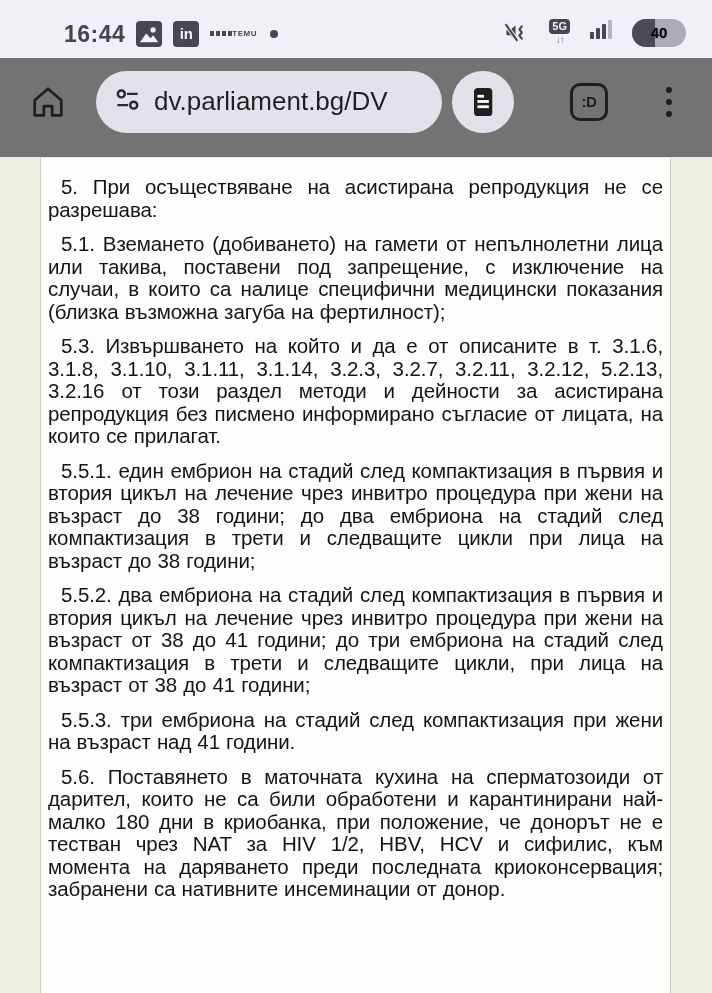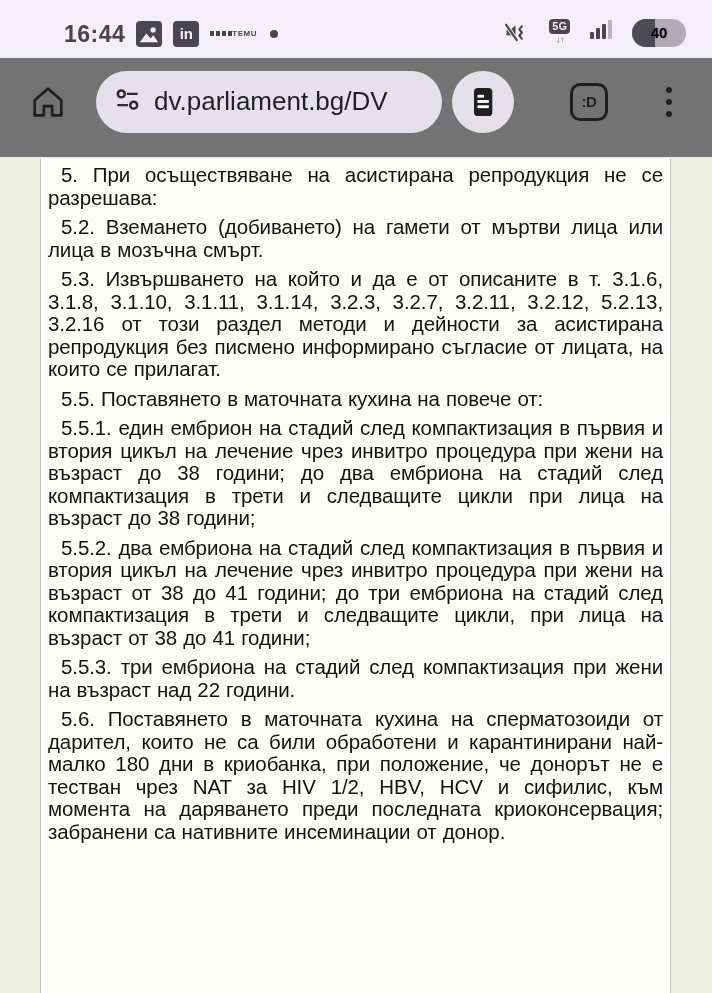--- a/index.html
+++ b/index.html
@@ -54,21 +54,21 @@
            font-size:15px;font-weight:700;color:#1f1f1f;letter-spacing:-.5px;}
   .menu-btn{margin-left:54px;display:flex;flex-direction:column;gap:6px;align-items:center;
             flex:0 0 auto;padding:4px;}
   .menu-btn i{width:6px;height:6px;border-radius:50%;background:#1f1f1f;display:block;}
 
   
   .page{flex:1 1 auto;background:#eef0e2;padding:0 41px 0 40px;box-sizing:border-box;overflow:hidden;}
   .doc{background:#fdfdfb;height:100%;box-sizing:border-box;
        border-left:1px solid #c9c9bd;border-right:1px solid #c9c9bd;
        padding:6px 7px 0 7px;}
-  .doc p{margin:0 0 7px 0;font-size:20.5px;line-height:22.5px;color:#141414;
+  .doc p{margin:12px 0 7px 0;font-size:20.5px;line-height:22.5px;color:#141414;
          text-align:justify;text-indent:13px;letter-spacing:-.1px;word-spacing:.5px;}
 </style>
 </head>
 <body>
 
 <div class="screen">
 
   <div class="status-bar">
     <div class="status-left">
       <span class="clock">16:44</span>
@@ -150,23 +150,22 @@
     <div class="menu-btn">
       <i></i>
         <i></i>
         <i></i>
     </div>
   </div>
 
   <div class="page">
     <div class="doc">
       <p>5. При осъществяване на асистирана репродукция не се разрешава:</p>
-      <p>5.2. Вземането (добиването) на гамети от мъртви лица или лица в мозъчна смърт.</p>
+      <p>5.1. Вземането (добиването) на гамети от непълнолетни лица или такива, поставени под запрещение, с изключение на случаи, в които са налице специфични медицински показания (близка възможна загуба на фертилност);</p>
       <p>5.3. Извършването на който и да е от описаните в т. 3.1.6, 3.1.8, 3.1.10, 3.1.11, 3.1.14, 3.2.3, 3.2.7, 3.2.11, 3.2.12, 5.2.13, 3.2.16 от този раздел методи и дейности за асистирана репродукция без писмено информирано съгласие от лицата, на които се прилагат.</p>
-      <p>5.5. Поставянето в маточната кухина на повече от:</p>
       <p>5.5.1. един ембрион на стадий след компактизация в първия и втория цикъл на лечение чрез инвитро процедура при жени на възраст до 38 години; до два ембриона на стадий след компактизация в трети и следващите цикли при лица на възраст до 38 години;</p>
       <p>5.5.2. два ембриона на стадий след компактизация в първия и втория цикъл на лечение чрез инвитро процедура при жени на възраст от 38 до 41 години; до три ембриона на стадий след компактизация в трети и следващите цикли, при лица на възраст от 38 до 41 години;</p>
-      <p>5.5.3. три ембриона на стадий след компактизация при жени на възраст над 22 години.</p>
+      <p>5.5.3. три ембриона на стадий след компактизация при жени на възраст над 41 години.</p>
       <p>5.6. Поставянето в маточната кухина на сперматозоиди от дарител, които не са били обработени и карантинирани най-малко 180 дни в криобанка, при положение, че донорът не е тестван чрез NAT за HIV 1/2, HBV, HCV и сифилис, към момента на даряването преди последната криоконсервация; забранени са нативните инсеминации от донор.</p>
     </div>
   </div>
 
 </div>
 
 </body></html>

